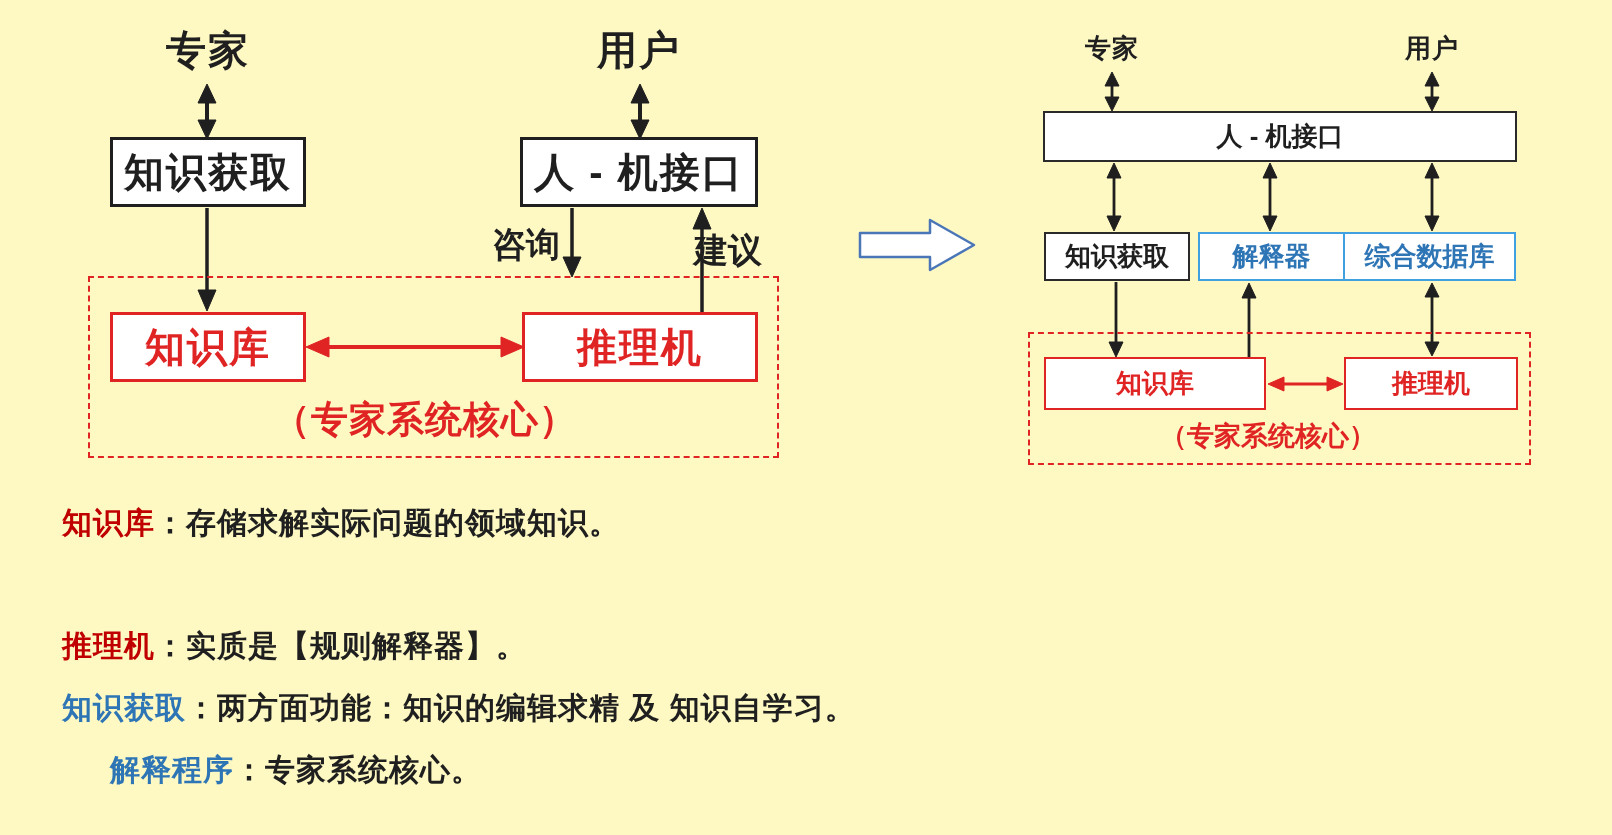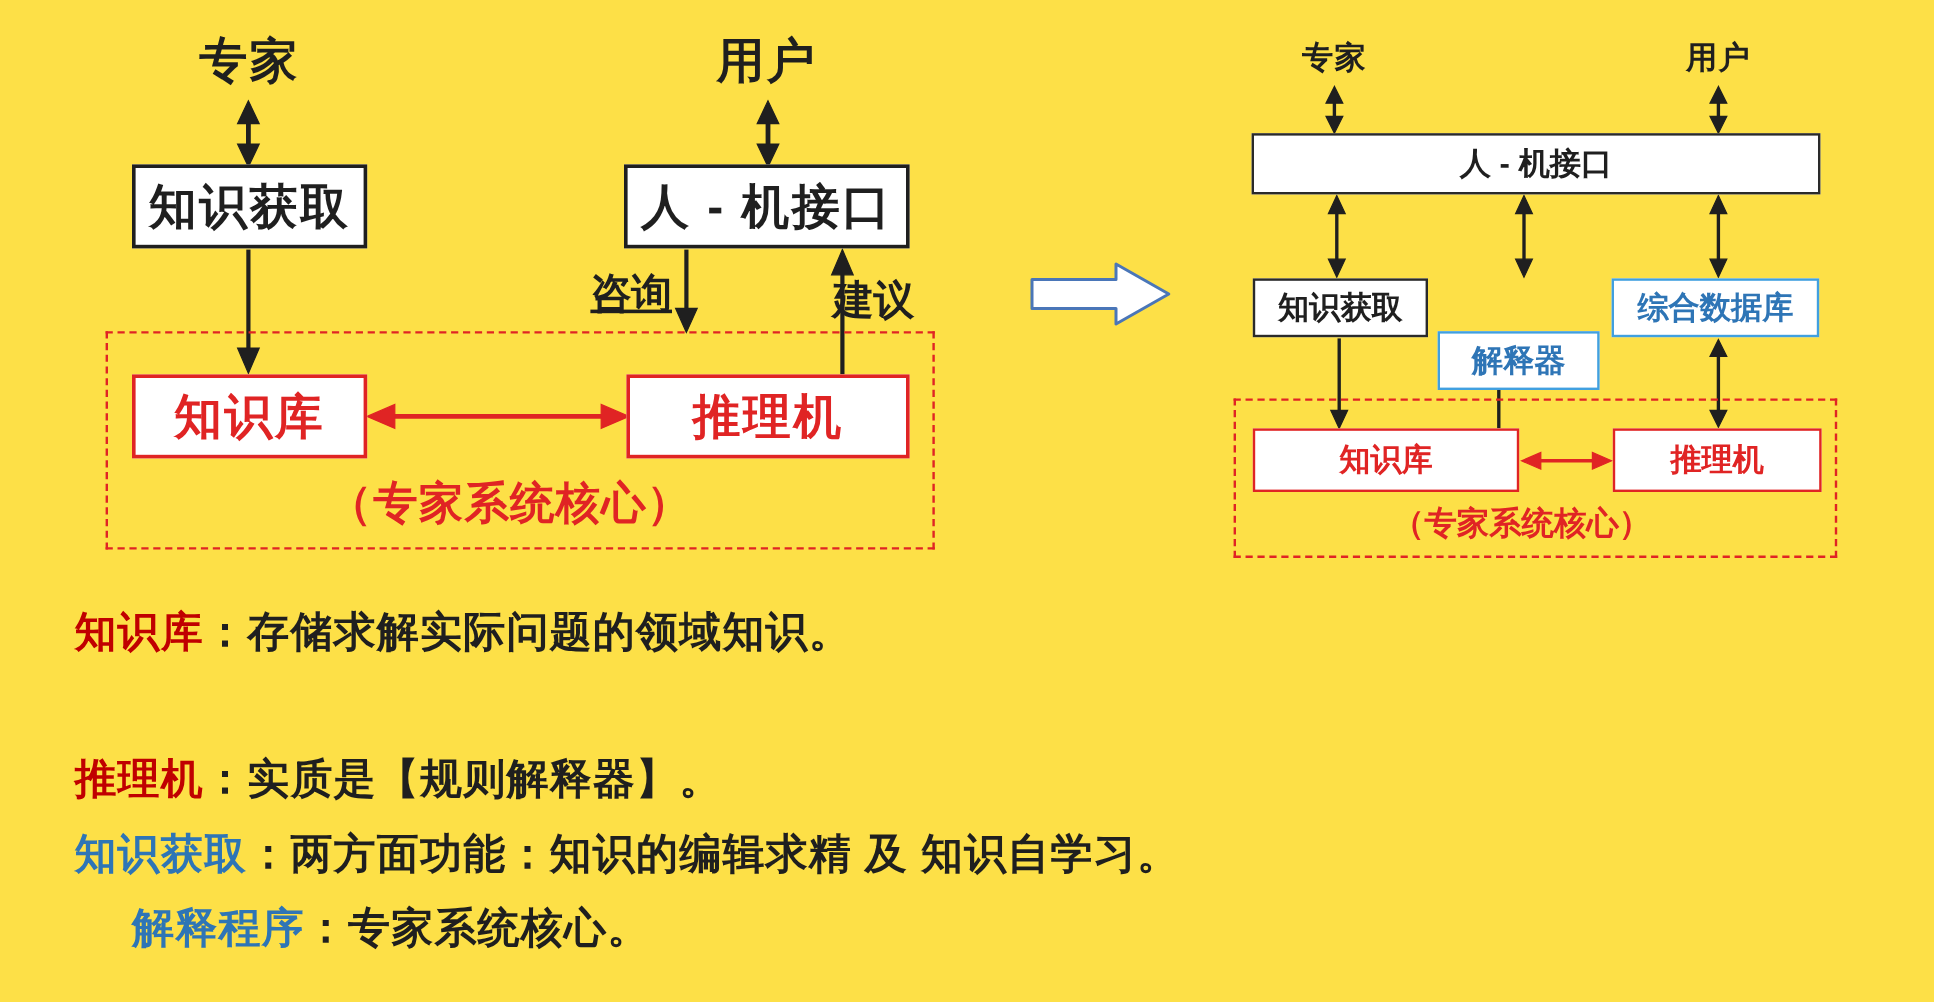--- a/index.html
+++ b/index.html
@@ -1,37 +1,37 @@
 <!DOCTYPE html>
 <html><head>
 <meta charset="utf-8">
 <style>
   html,body{margin:0;padding:0;background:#ffffff;}
   #canvas{
-    position:relative;width:1612px;height:835px;background:#fde047;overflow:hidden;
+    position:relative;width:1612px;height:835px;background:#fef9c3;overflow:hidden;
     font-family:"Liberation Sans","DejaVu Sans",sans-serif;color:#1f1f1f;
   }
   .abs{position:absolute;box-sizing:border-box;}
   .ctr{display:flex;align-items:center;justify-content:center;text-align:center;}
   
   .L-toplabel{font-size:40px;font-weight:600;letter-spacing:2px;}
   .L-box{border:3px solid #1f1f1f;background:#fff;font-size:40px;font-weight:600;letter-spacing:2px;}
   .L-sidelabel{font-size:34px;font-weight:600;}
   .L-dashed{border:2.5px dashed #e02424;background:transparent;}
   .L-redbox{border:3px solid #e02424;background:#fff;color:#e02424;font-size:40px;font-weight:600;letter-spacing:2px;}
   .L-core{color:#e02424;font-size:37px;font-weight:600;letter-spacing:1px;}
   
   .R-toplabel{font-size:26px;font-weight:600;letter-spacing:1px;}
   .R-box{border:2px solid #2a2a2a;background:#fff;font-size:26px;font-weight:600;}
   .R-bluebox{border:2px solid #41a0e0;background:#fff;color:#2e75b6;font-size:26px;font-weight:600;}
   .R-dashed{border:2px dashed #e02424;}
   .R-redbox{border:2px solid #e02424;background:#fff;color:#e02424;font-size:26px;font-weight:600;}
   .R-core{color:#e02424;font-size:27px;font-weight:600;}
   
-  .note{font-size:35px;font-weight:600;letter-spacing:1px;white-space:nowrap;}
+  .note{font-size:30px;font-weight:600;letter-spacing:1px;white-space:nowrap;}
   .note .term{font-weight:700;}
   svg{position:absolute;left:0;top:0;pointer-events:none;}
 </style>
 </head>
 <body>
 
 <div id="canvas">
 
   <svg width="1612" height="835" viewBox="0 0 1612 835">
 
@@ -111,37 +111,37 @@
       <polygon points="1343,384 1327,377 1327,391" stroke-width="1"></polygon>
     </g>
   </svg>
 
   <div class="abs ctr L-toplabel" style="left:110px;top:26px;width:196px;height:48px;">专家</div>
   <div class="abs ctr L-toplabel" style="left:520px;top:26px;width:238px;height:48px;">用户</div>
 
   <div class="abs ctr L-box" style="left:110px;top:137px;width:196px;height:70px;">知识获取</div>
   <div class="abs ctr L-box" style="left:520px;top:137px;width:238px;height:70px;">人 - 机接口</div>
 
-  <div class="abs L-sidelabel" style="left:492px;top:222px;text-decoration:underline;">咨询</div>
+  <div class="abs L-sidelabel" style="left:492px;top:222px;">咨询</div>
   <div class="abs L-sidelabel" style="left:694px;top:228px;">建议</div>
 
   <div class="abs L-dashed" style="left:88px;top:276px;width:691px;height:182px;"></div>
 
   <div class="abs ctr L-redbox" style="left:110px;top:312px;width:196px;height:70px;">知识库</div>
   <div class="abs ctr L-redbox" style="left:522px;top:312px;width:236px;height:70px;">推理机</div>
 
   <div class="abs ctr L-core" style="left:95px;top:396px;width:660px;height:48px;">（专家系统核心）</div>
 
   <div class="abs ctr R-toplabel" style="left:1062px;top:32px;width:100px;height:32px;">专家</div>
   <div class="abs ctr R-toplabel" style="left:1382px;top:32px;width:100px;height:32px;">用户</div>
 
   <div class="abs ctr R-box" style="left:1043px;top:111px;width:474px;height:51px;">人 - 机接口</div>
 
   <div class="abs ctr R-box" style="left:1044px;top:232px;width:146px;height:49px;">知识获取</div>
-  <div class="abs ctr R-bluebox" style="left:1198px;top:232px;width:135px;height:49px;margin-top:44px;">解释器</div>
+  <div class="abs ctr R-bluebox" style="left:1198px;top:232px;width:147px;height:49px;">解释器</div>
   <div class="abs ctr R-bluebox" style="left:1343px;top:232px;width:173px;height:49px;">综合数据库</div>
 
   <div class="abs R-dashed" style="left:1028px;top:332px;width:503px;height:133px;"></div>
 
   <div class="abs ctr R-redbox" style="left:1044px;top:357px;width:222px;height:53px;">知识库</div>
   <div class="abs ctr R-redbox" style="left:1344px;top:357px;width:174px;height:53px;">推理机</div>
 
   <div class="abs ctr R-core" style="left:1028px;top:418px;width:480px;height:36px;">（专家系统核心）</div>
 
   <div class="abs note" style="left:62px;top:503px;">

